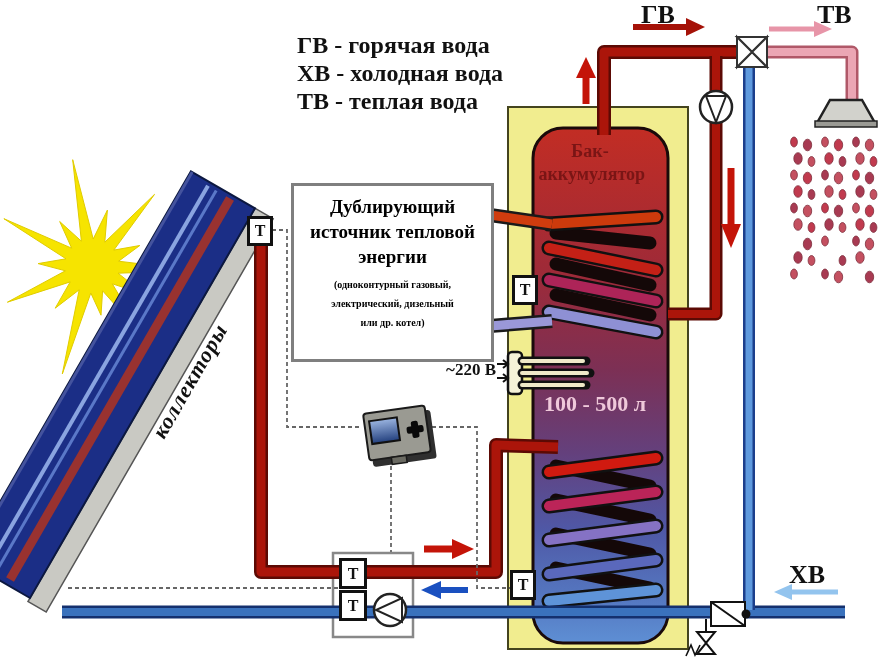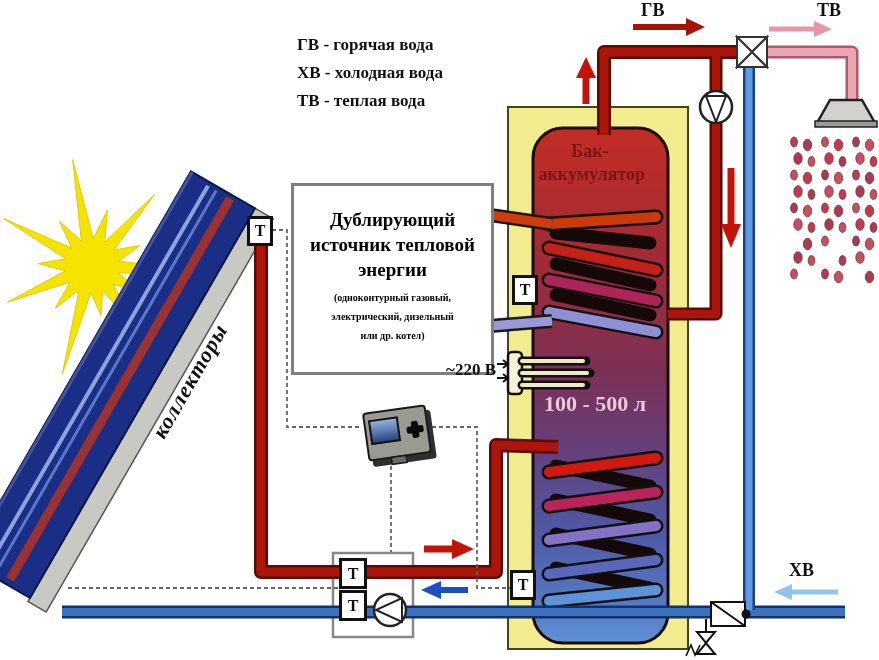--- a/index.html
+++ b/index.html
@@ -1,23 +1,23 @@
 <!DOCTYPE html>
 <html><head>
 <meta charset="utf-8">
 <style>
   html,body{margin:0;padding:0;background:#fff;}
   #stage{position:relative;width:879px;height:660px;background:#ffffff;overflow:hidden;
          font-family:"Liberation Serif","DejaVu Serif",serif;}
   #gfx{position:absolute;left:0;top:0;width:879px;height:660px;}
   .txt{position:absolute;color:#111;white-space:nowrap;}
-  .legend-line{font-weight:bold;font-size:17px;line-height:28px;}
-  .flow-label{font-weight:bold;font-size:18px;}
+  .legend-line{font-weight:bold;font-size:24px;line-height:28px;}
+  .flow-label{font-weight:bold;font-size:26px;}
   .boiler-box{position:absolute;left:291px;top:183px;width:197px;height:165px;
-      background:#fff;border:3px solid #7f7f7f;text-align:center;padding-top:21px;}
+      background:#fff;border:3px solid #7f7f7f;text-align:center;padding-top:8px;}
   .boiler-title{font-weight:bold;font-size:19px;line-height:25px;}
   .boiler-sub{font-weight:bold;font-size:10px;line-height:19px;margin-top:6px;}
   .tbox{position:absolute;background:#fff;border:3px solid #111;color:#111;
       font-weight:bold;font-size:16px;display:flex;align-items:center;justify-content:center;
       line-height:1;}
   .tank-name{position:absolute;left:535px;width:110px;text-align:center;font-weight:bold;
       font-size:18px;color:#7a1515;}
   .tank-volume{position:absolute;left:533px;top:391px;width:124px;text-align:center;
       font-weight:bold;font-size:22px;color:#efc9da;}
   .power-label{position:absolute;left:436px;top:360px;width:60px;text-align:right;

